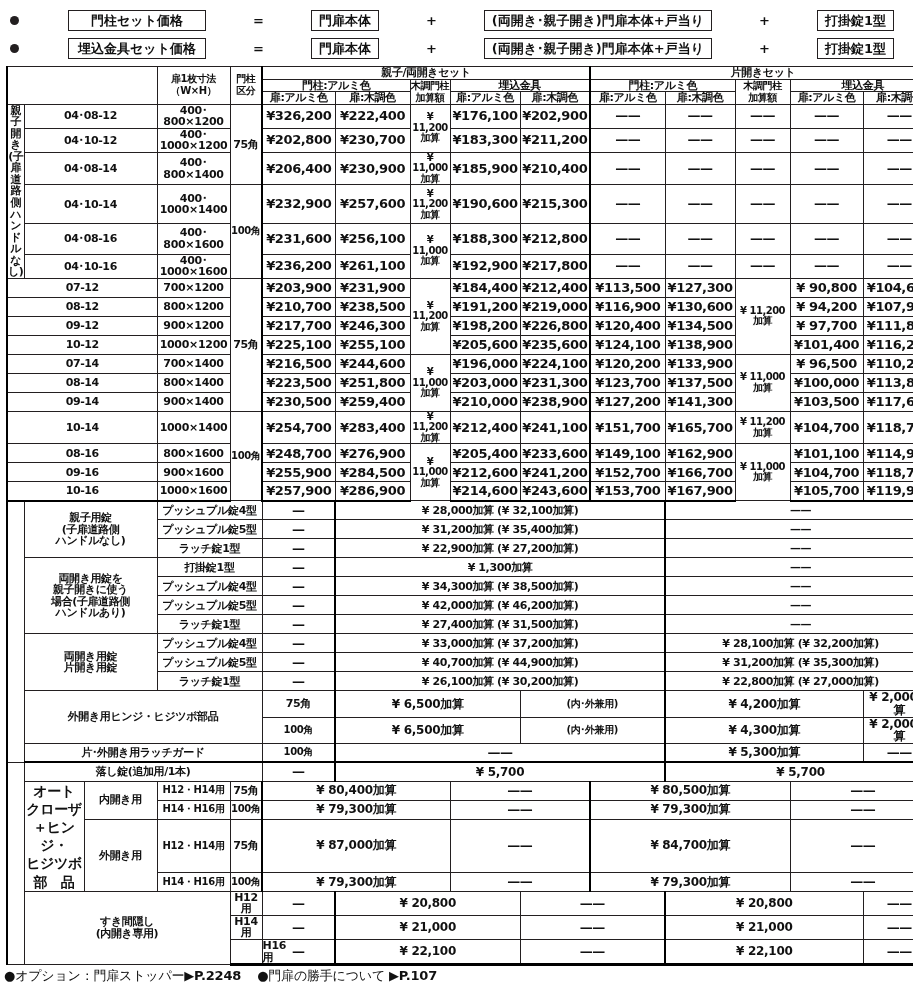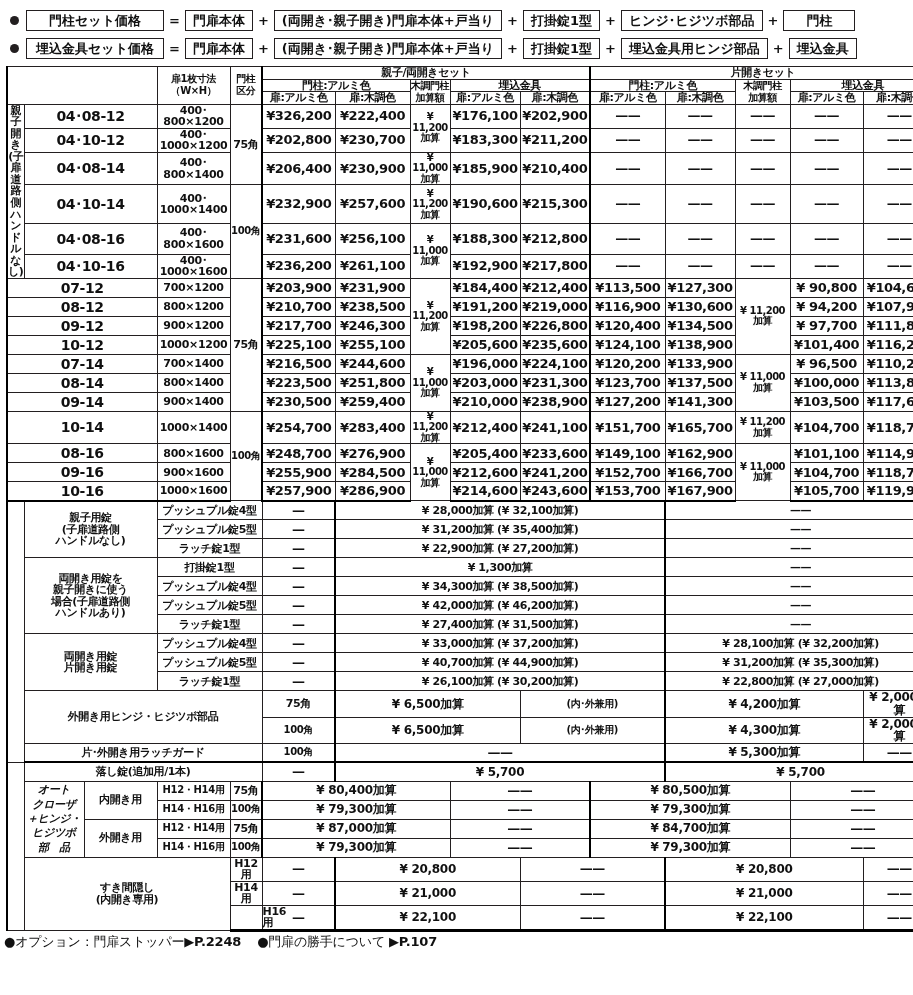--- a/index.html
+++ b/index.html
@@ -7,21 +7,21 @@
     width:913px;
     background:#ffffff;
     font-family:"DejaVu Sans","Liberation Sans",sans-serif;
     color:#111;
     -webkit-font-smoothing:none;
   }
   .page{width:913px;position:relative;}
 
   
   .formula-block{padding:8px 6px 2px 6px;}
-  .formula-row{display:flex;align-items:center;height:24px;margin-bottom:4px;}
+  .formula-row{display:flex;align-items:center;height:24px;margin-bottom:4px;gap:42px;}
   .bullet{display:inline-block;width:9px;height:9px;border-radius:50%;background:#231f20;margin:0 7px 0 4px;flex:none;}
   .fbox{
     border:1px solid #231f20;
     padding:2px 7px;
     font-size:13px;
     font-weight:700;
     line-height:15px;
     white-space:nowrap;
     background:#fff;
   }
@@ -45,21 +45,21 @@
     background:#fff;
   }
   .hdr{background:#f2efe6;font-weight:700;font-size:11px;}
   .hdr-dark{background:#000;color:#fff;font-weight:700;letter-spacing:6px;font-size:12px;}
   .outer-top td{border-top:3px solid #000;}
   .thick-l{border-left:2px solid #000 !important;}
   .thick-r{border-right:2px solid #000 !important;}
   .thick-b{border-bottom:2px solid #000 !important;}
 
   .sizecell{font-size:11px;font-weight:600;letter-spacing:-0.3px;}
-  .namecell{font-size:14px;font-weight:600;}
+  .namecell{font-size:11px;font-weight:600;}
   .price{font-size:13px;font-weight:700;letter-spacing:-0.4px;font-family:"DejaVu Sans","Liberation Sans",sans-serif;}
   .dash{font-size:13px;font-weight:700;}
   .addcell{font-size:10px;font-weight:700;letter-spacing:-0.5px;}
   .kaku{font-size:11px;font-weight:700;}
   .kaku100{font-size:10px;font-weight:700;}
   .grp{
     background:#fff;font-size:11px;font-weight:700;line-height:1.25;
   }
   .sidelabel{
     background:#000;color:#fff;font-weight:700;font-size:11px;
@@ -490,21 +490,21 @@
           <td class="dash thick-r thick-b" colspan="2">——</td>
         </tr>
         <tr style="height: 19px;">
           <td class="sidelabel thick-l" rowspan="8"><span class="vert">オプション</span></td>
           <td class="grp" colspan="4">落し錠(追加用/1本)</td>
           <td class="dash">—</td>
           <td class="optprice thick-l" colspan="5">¥     5,700</td>
           <td class="optprice thick-l thick-r" colspan="5">¥     5,700</td>
         </tr>
         <tr style="height: 19px;">
-          <td class="grp" rowspan="4" style="font-size:11px;line-height:1.3;font-style:italic;">オート<br>クローザ<br>＋ヒンジ・<br>ヒジツボ<br>部　品</td>
+          <td class="grp" rowspan="4" style="font-size:14px;line-height:1.3;">オート<br>クローザ<br>＋ヒンジ・<br>ヒジツボ<br>部　品</td>
           <td class="lockname" rowspan="2">内開き用</td>
           <td class="ht">H12・H14用</td>
           <td class="kaku">75角</td>
           <td class="optprice thick-l" colspan="3">¥  80,400加算</td>
           <td class="dash" colspan="2">——</td>
           <td class="optprice thick-l" colspan="3">¥  80,500加算</td>
           <td class="dash thick-r" colspan="2">——</td>
         </tr>
         <tr style="height: 19px;">
           <td class="ht">H14・H16用</td>

